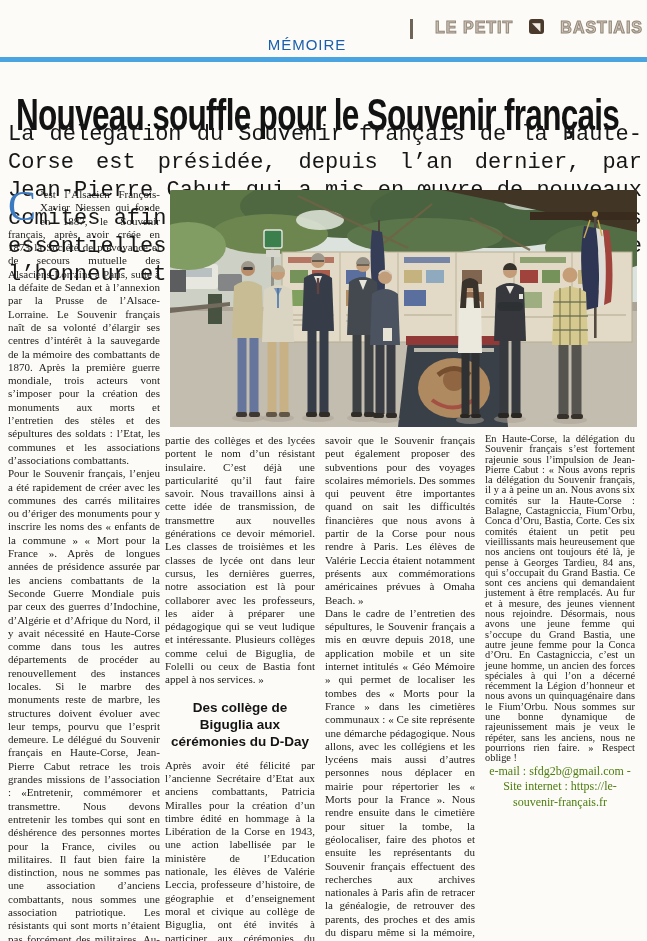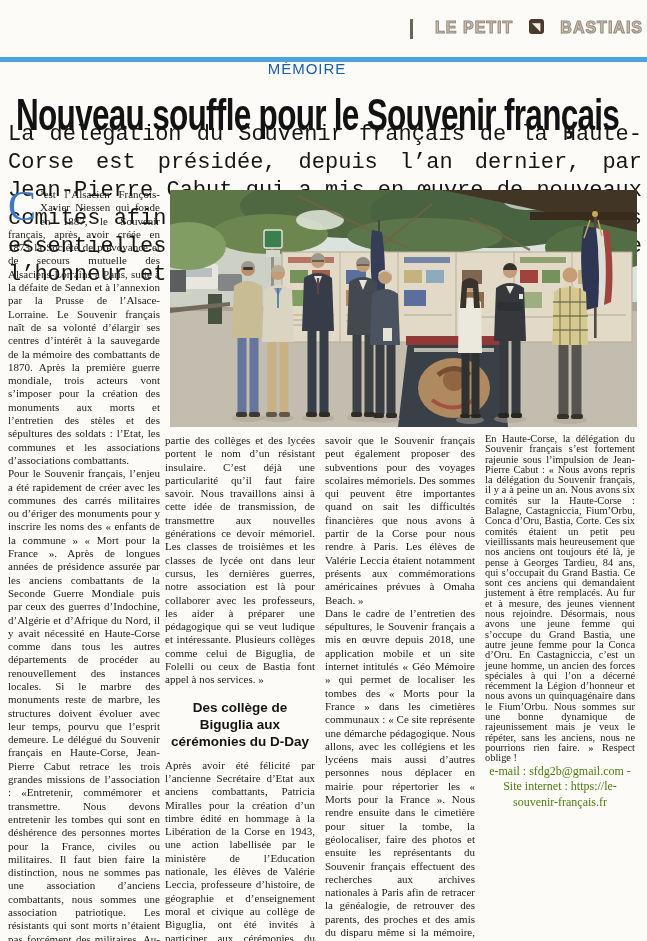--- a/index.html
+++ b/index.html
@@ -6,21 +6,20 @@
   .page{
     position:relative;width:647px;height:941px;margin:0 auto;
     background:#fcfbf7;overflow:hidden;color:#1c1c1c;
     font-family:"Liberation Serif",serif;
   }
   
   .section-label{
     position:absolute;top:36px;left:0;width:614px;text-align:center;
     font-family:"Liberation Sans",sans-serif;font-size:15px;letter-spacing:1px;
     color:#1a5fae;
-    margin-top:24px;
   }
   .logo{
     position:absolute;top:19px;right:4px;display:flex;gap:16px;
     font-family:"Liberation Sans",sans-serif;font-weight:700;font-size:16px;
     letter-spacing:1px;color:#cfc5b8;-webkit-text-stroke:1px #93887a;
   }
   .logo-bar{width:3px;height:20px;background:#6e6458;margin-right:6px;}
   .logo-icon{
     width:15px;height:15px;border-radius:3px;background:#4a3a2b;
     display:flex;align-items:center;justify-content:center;

